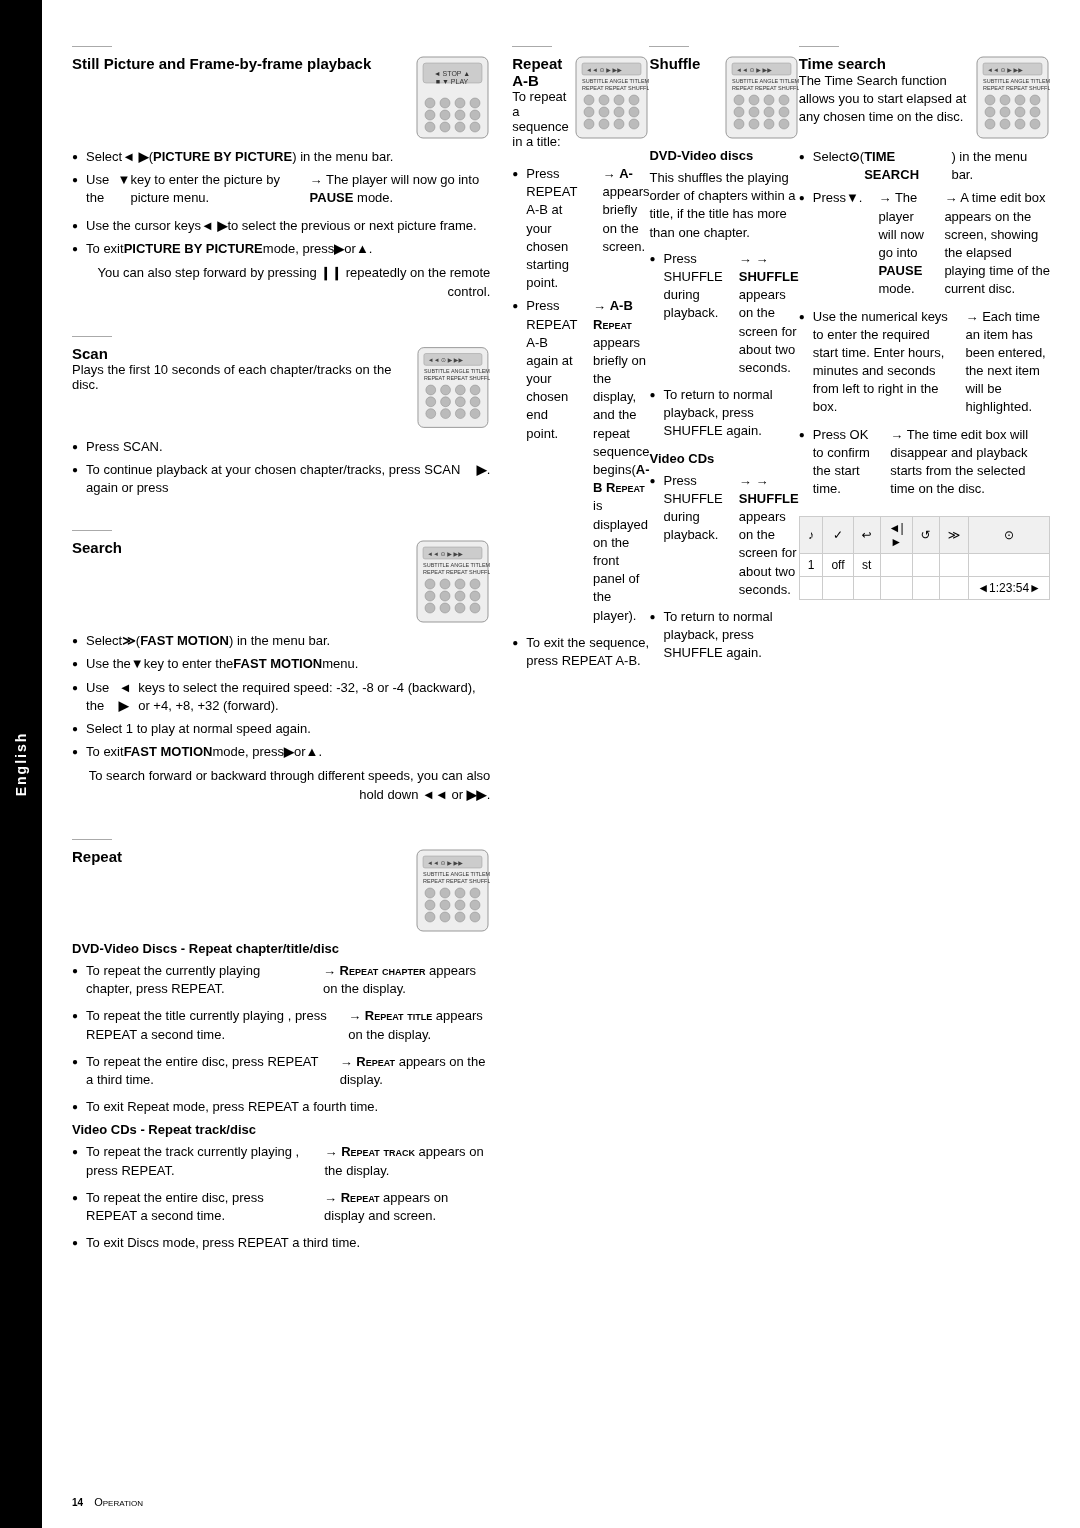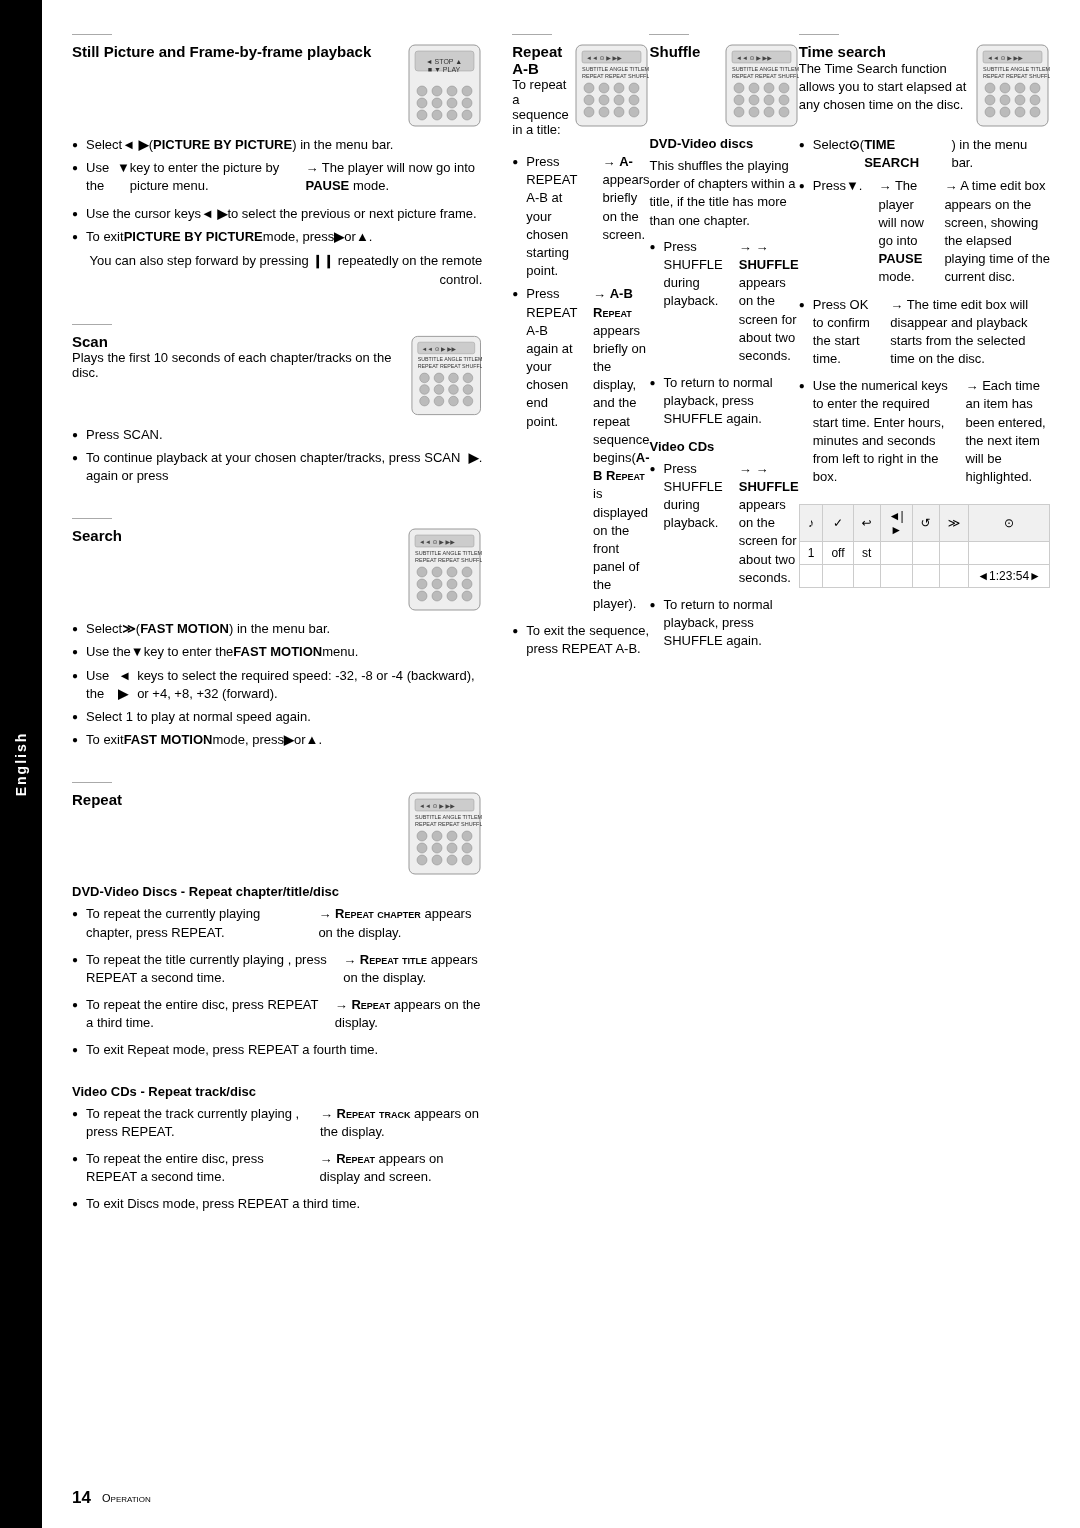--- a/index.html
+++ b/index.html
@@ -34,23 +34,23 @@
       font-size: 14px;
       font-weight: bold;
       transform: rotate(-90deg);
       white-space: nowrap;
       letter-spacing: 2px;
     }
 
     
     .main-content {
       flex: 1;
-      padding: 24px 30px 30px 30px;
-      display: flex;
-      gap: 30px;
+      padding: 36px 30px 30px 30px;
+      display: flex;
+      gap: 22px;
     }
 
     .left-col {
       flex: 1;
       display: flex;
       flex-direction: column;
       gap: 0;
     }
 
     .right-col {
@@ -143,21 +143,21 @@
       position: absolute;
       bottom: 20px;
       left: 42px;
       right: 0;
       display: flex;
       align-items: center;
       padding: 0 30px;
     }
 
     .footer-page {
-      font-size: 17px;
+      font-size: 10px;
       font-weight: bold;
     }
 
     .footer-section {
       font-size: 11px;
       margin-left: 8px;
       font-variant: small-caps;
     }
 
     
@@ -313,20 +313,23 @@
             <circle cx="60" cy="69" r="5" fill="#bbb" stroke="#888" stroke-width="0.5"></circle>
           </svg>
         </div>
         <ul class="bullet-list">
           <li>Select <b>≫</b> (<b>FAST MOTION</b>) in the menu bar.</li>
           <li>Use the <b>▼</b> key to enter the <b>FAST MOTION</b> menu.</li>
           <li>Use the <b>◄ ▶</b> keys to select the required speed: -32, -8 or -4 (backward), or +4, +8, +32 (forward).</li>
           <li>Select 1 to play at normal speed again.</li>
           <li>To exit <b>FAST MOTION</b> mode, press <b>▶</b> or <b>▲</b>.</li>
         </ul>
+        <div class="note-block indent">
+          To search forward or backward through different speeds, you can also hold down <b>◄◄</b> or <b>▶▶</b>.
+        </div>
       </div>
 
       <div class="section">
         <hr class="divider-line">
         <div class="section-header-row">
           <div style="flex:1">
             <div class="section-title">
               <span>Repeat</span>
             </div>
           </div>
@@ -356,21 +359,21 @@
             <div class="arrow-note"><b><span class="small-caps">Repeat chapter</span></b> appears on the display.</div>
           </li>
           <li>To repeat the title currently playing , press REPEAT a second time.
             <div class="arrow-note"><b><span class="small-caps">Repeat title</span></b> appears on the display.</div>
           </li>
           <li>To repeat the entire disc, press REPEAT a third time.
             <div class="arrow-note"><b><span class="small-caps">Repeat</span></b> appears on the display.</div>
           </li>
           <li>To exit Repeat mode, press REPEAT a fourth time.</li>
         </ul>
-        <div class="sub-section-title" style="margin-top:24px;">Video CDs - Repeat track/disc</div>
+        <div class="sub-section-title" style="margin-top:6px;">Video CDs - Repeat track/disc</div>
         <ul class="bullet-list">
           <li>To repeat the track currently playing , press REPEAT.
             <div class="arrow-note"><b><span class="small-caps">Repeat track</span></b> appears on the display.</div>
           </li>
           <li>To repeat the entire disc, press REPEAT a second time.
             <div class="arrow-note"><b><span class="small-caps">Repeat</span></b> appears on display and screen.</div>
           </li>
           <li>To exit Discs mode, press REPEAT a third time.</li>
         </ul>
       </div>
@@ -492,25 +495,25 @@
             <circle cx="45" cy="69" r="5" fill="#bbb" stroke="#888" stroke-width="0.5"></circle>
             <circle cx="60" cy="69" r="5" fill="#bbb" stroke="#888" stroke-width="0.5"></circle>
           </svg>
         </div>
         <ul class="bullet-list">
           <li>Select <b>⊙</b> (<b>TIME SEARCH</b>) in the menu bar.</li>
           <li>Press <b>▼</b>.
             <div class="arrow-note">The player will now go into <b>PAUSE</b> mode.</div>
             <div class="arrow-note">A time edit box appears on the screen, showing the elapsed playing time of the current disc.</div>
           </li>
+          <li>Use the numerical keys to enter the required start time. Enter hours, minutes and seconds from left to right in the box.
+            <div class="arrow-note">Each time an item has been entered, the next item will be highlighted.</div>
+          </li>
           <li>Press OK to confirm the start time.
             <div class="arrow-note">The time edit box will disappear and playback starts from the selected time on the disc.</div>
-          </li>
-          <li>Use the numerical keys to enter the required start time. Enter hours, minutes and seconds from left to right in the box.
-            <div class="arrow-note">Each time an item has been entered, the next item will be highlighted.</div>
           </li>
         </ul>
 
         <table class="time-table" style="margin-top:14px;">
           <tbody>
               <tr style="background:#f0f0f0;">
             <td>♪</td>
             <td>✓</td>
             <td>↩</td>
             <td>◄|►</td>

